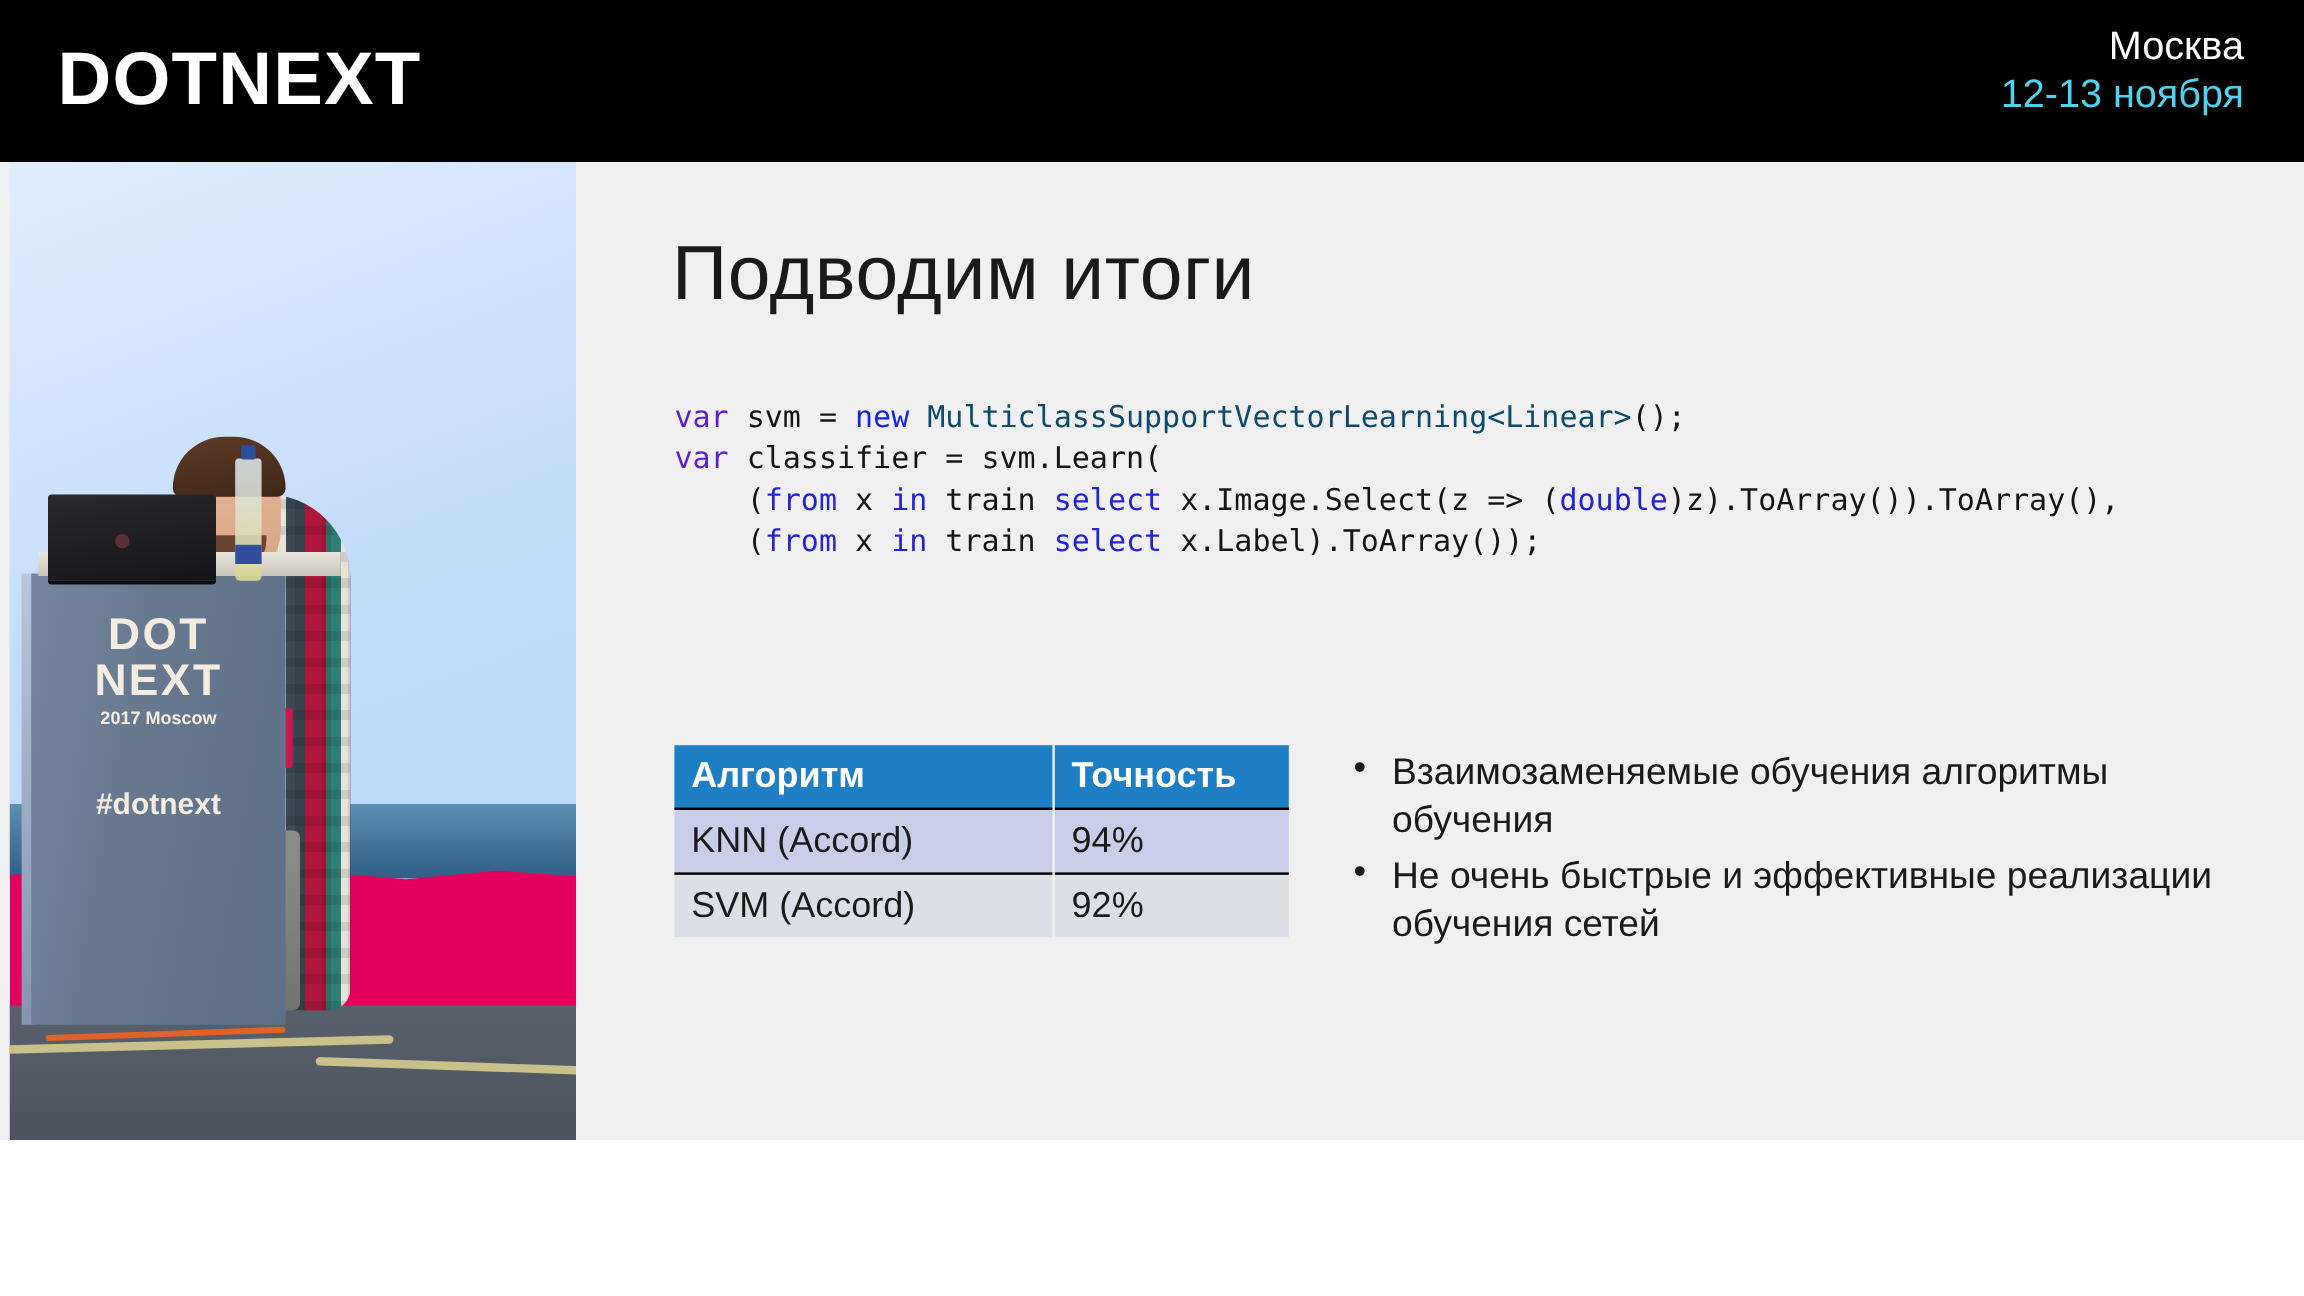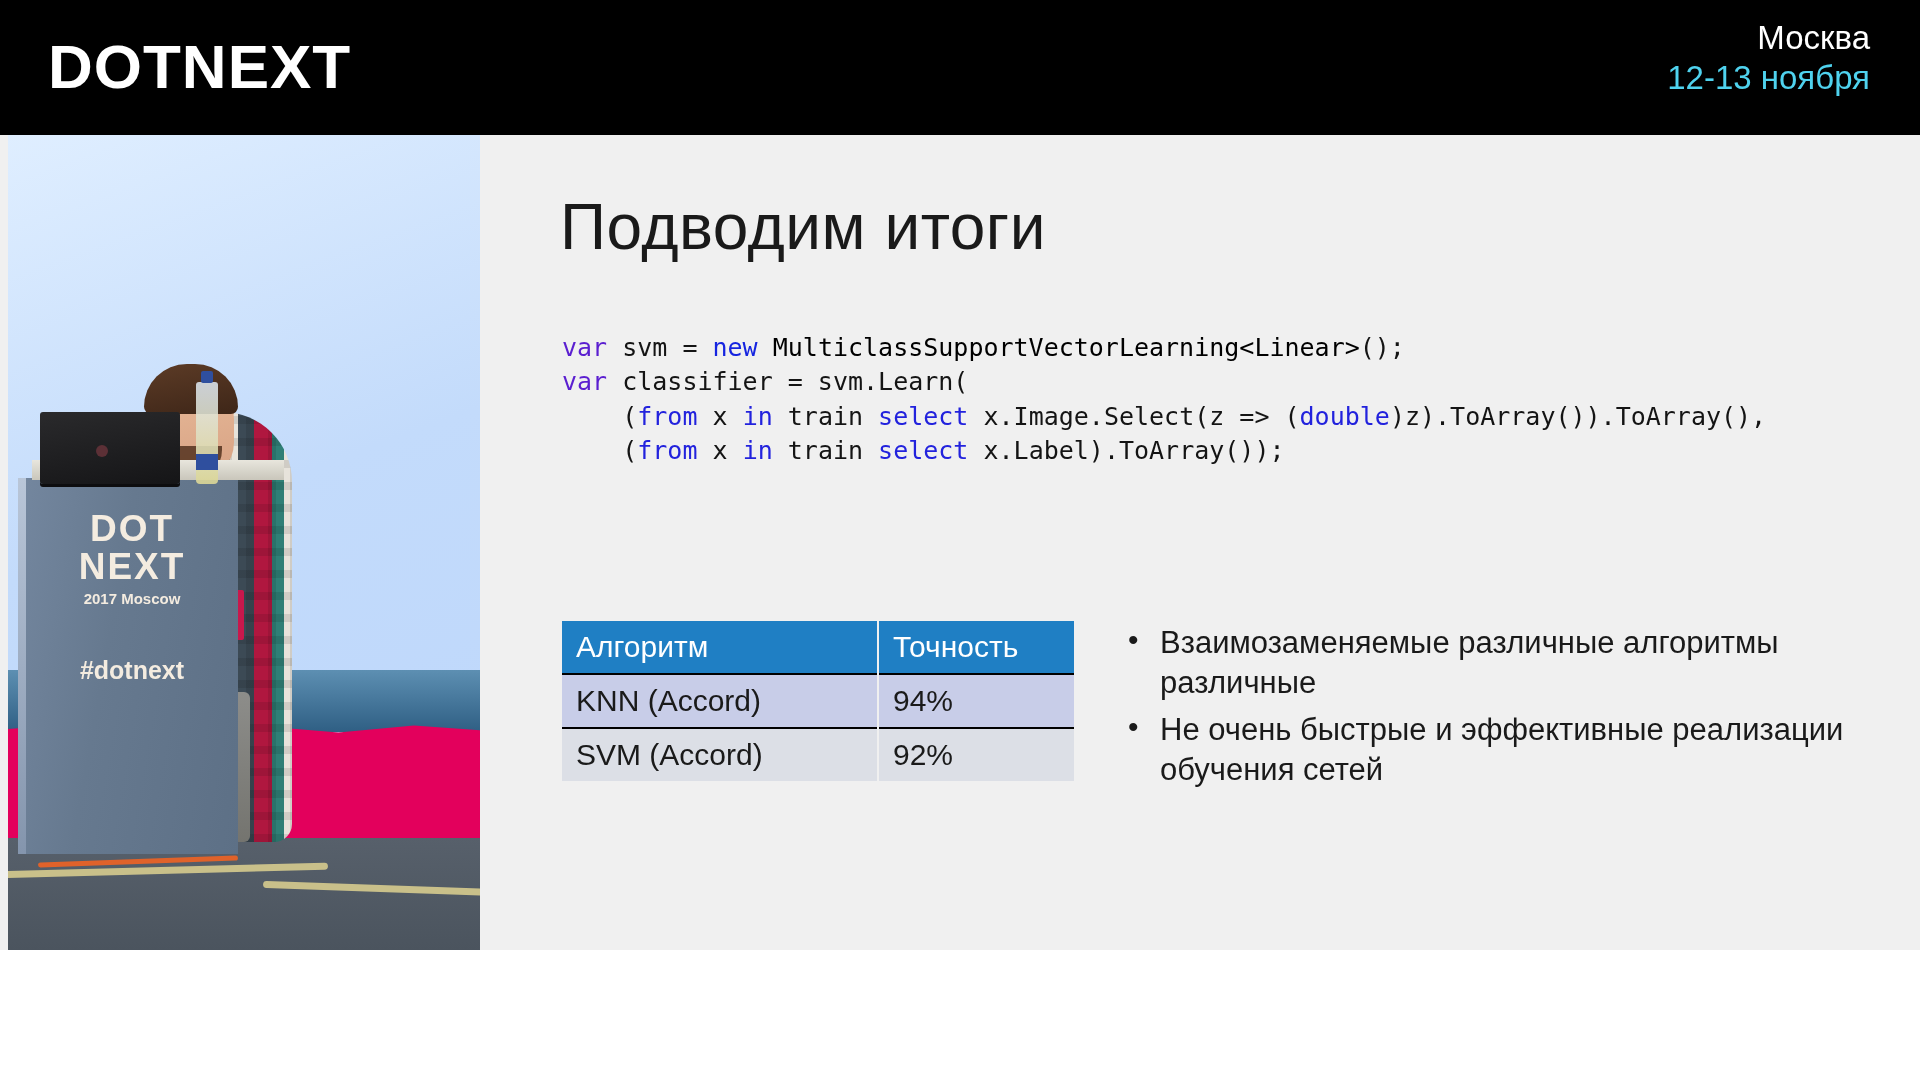--- a/index.html
+++ b/index.html
@@ -162,31 +162,31 @@
   }
 
   .code-block {
     position:absolute; left:2px; top:196px;
     font-family:"DejaVu Sans Mono", monospace;
     font-size:25px; line-height:1.37;
     color:#141414; white-space:pre;
   }
   .k-var    { color:#5b1fd0; }
   .k-kw     { color:#1524e0; }
-  .k-type   { color:#000000; }
+  .k-type   { color:#0c4a6e; }
   .k-lnq    { color:#2222dd; }
 
   .table {
     position:absolute; left:2px; top:486px;
     width:512px;
     border-collapse:collapse;
     font-size:30px;
   }
   .table th {
-    background:#1f7fc4; color:#ffffff; font-weight:400;
+    background:#1f7fc4; color:#ffffff; font-weight:700;
     text-align:left; padding:9px 14px;
     border-right:2px solid #f0f0f0;
   }
   .table td {
     padding:9px 14px; color:#1a1a1a;
     border-right:2px solid #f0f0f0;
     border-top:2px solid #000000;
   }
   .table tr.r-odd  td { background:#c8cde8; }
   .table tr.r-even td { background:#dcdfe6; }
@@ -273,19 +273,19 @@
             <td>94%</td>
           </tr>
           <tr class="r-even">
             <td>SVM (Accord)</td>
             <td>92%</td>
           </tr>
         </tbody>
       </table>
 
       <ul class="bullets">
-        <li>Взаимозаменяемые различные алгоритмы различные</li>
+        <li>Взаимозаменяемые обучения алгоритмы обучения</li>
         <li>Не очень быстрые и эффективные реализации обучения сетей</li>
       </ul>
 
     </div>
   </div>
 </div>
 
 </body></html>

